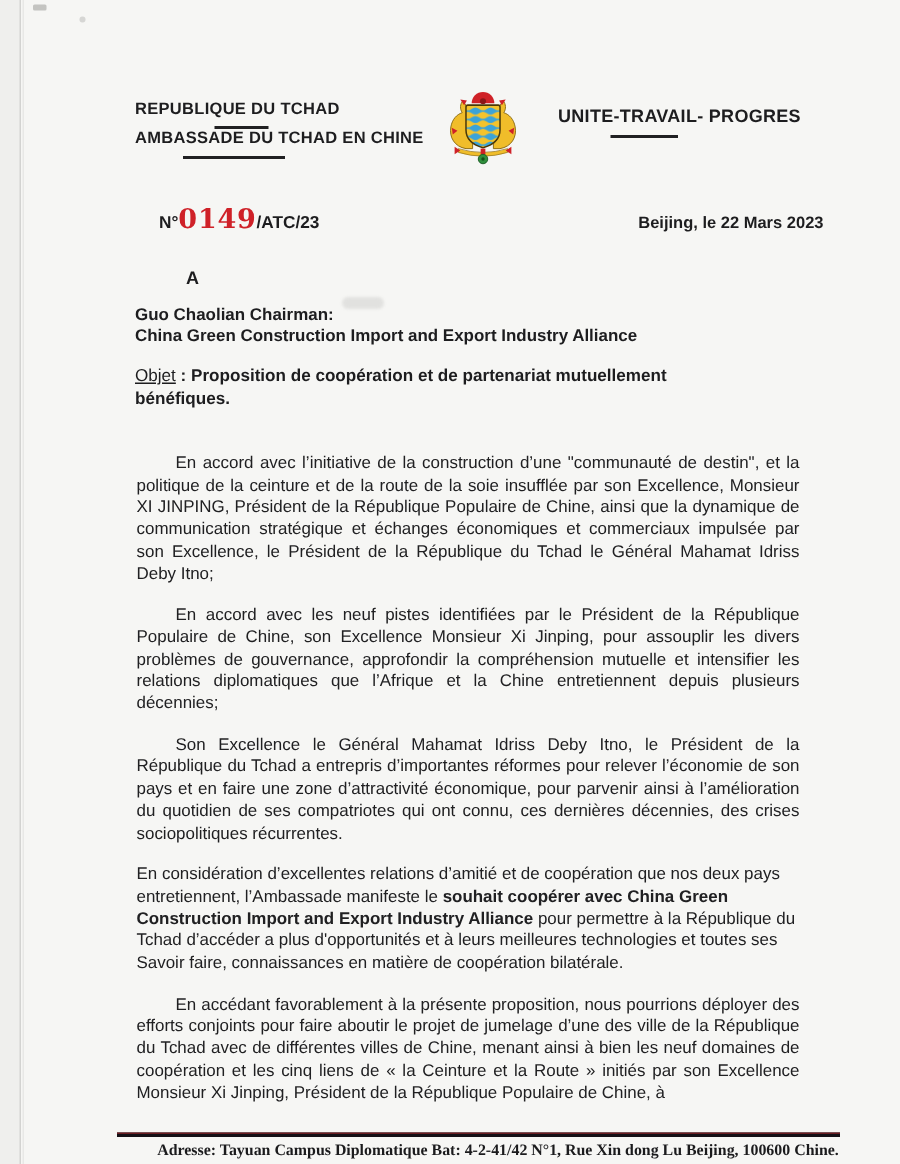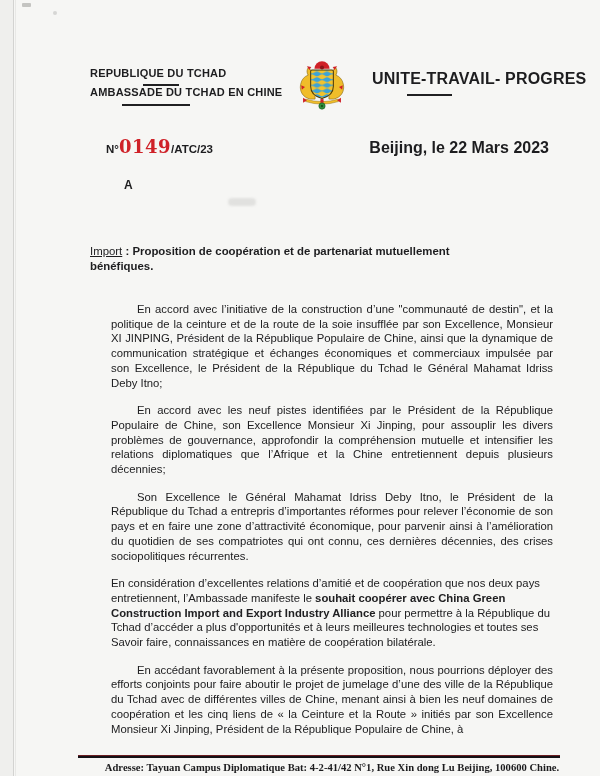--- a/index.html
+++ b/index.html
@@ -18,40 +18,40 @@
   .hdr-left .l1{font-weight:bold;font-size:11px;letter-spacing:.2px;}
   .rule{height:2px;background:#202022;}
   .r1{width:36px;margin:5px 0 0 53px;}
   .hdr-left .l2{font-weight:bold;font-size:11px;letter-spacing:.2px;margin-top:0;}
   .r2{width:68px;margin:6px 0 0 32px;}
 
   .emblem{position:absolute;left:284px;top:60px;width:76px;height:58px;}
   .emblem svg{width:100%;height:100%;}
 
   .hdr-right{position:absolute;left:372px;top:70px;color:#1d1d1f;}
-  .hdr-right .motto{font-weight:bold;font-size:16px;letter-spacing:.2px;}
+  .hdr-right .motto{font-weight:bold;font-size:12px;letter-spacing:.2px;}
   .r3{width:45px;margin:6px 0 0 35px;}
 
   .ref-row{position:absolute;left:90px;top:136px;width:443px;display:flex;
            justify-content:space-between;align-items:baseline;color:#1d1d1f;margin-left:16px;}
   .ref{font-weight:bold;font-size:11.5px;white-space:nowrap;}
   .ref .num{font-family:"DejaVu Serif",serif;font-size:18px;font-weight:600;letter-spacing:.5px;}
-  .date{font-weight:bold;font-size:16px;}
+  .date{font-weight:bold;font-size:11px;}
 
   .salutation{position:absolute;left:124px;top:178px;font-weight:bold;font-size:12px;color:#1d1d1f;}
   .recipient{position:absolute;left:90px;top:203px;color:#1d1d1f;}
   .recipient .name,.recipient .org{font-weight:bold;font-size:11.3px;line-height:14px;}
 
   .subject{position:absolute;left:90px;top:244px;width:414px;font-size:11.4px;
            line-height:15px;color:#1d1d1f;}
   .subject .b{font-weight:bold;}
   .subject .u{text-decoration:underline;}
 
   .letter-body{position:absolute;left:91px;top:302px;width:442px;color:#202022;
-               font-size:11.3px;line-height:14.7px;margin-left:20px;}
+               font-size:11.3px;line-height:14.7px;}
   .letter-body p{margin:0 0 13px 0;}
   .letter-body p.justify{text-align:justify;}
   .letter-body p.indent{text-indent:26px;}
   .letter-body .b{font-weight:bold;}
 
   .footer-rule{position:absolute;left:78px;top:755px;width:482px;height:3px;
                background:#141016;border-top:1px solid #6b1d22;box-sizing:border-box;}
   .address{position:absolute;left:0;top:762px;width:600px;text-align:center;
            font-family:"Liberation Serif",serif;font-weight:bold;font-size:10.6px;color:#1b1b1d;padding-left:32px;}
 </style>
@@ -108,22 +108,26 @@
     <div class="rule r3"></div>
   </div>
 
   <div class="ref-row">
     <div class="ref"><span>N°</span><span class="num" style="color: rgb(207, 33, 40);">0149</span><span>/ATC/23</span></div>
     <div class="date">Beijing, le 22 Mars 2023</div>
   </div>
 
   <div class="salutation">A</div>
 
+  <div class="recipient">
+    <div class="name">Guo Chaolian Chairman:</div>
+    <div class="org">China Green Construction Import and Export Industry Alliance</div>
+  </div>
 
-  <div class="subject"><span class="u">Import</span><span class="b"> : </span><span class="b">Proposition de coopération et de partenariat mutuellement bénéfiques.</span></div>
+  <div class="subject"><span class="u">Objet</span><span class="b"> : </span><span class="b">Proposition de coopération et de partenariat mutuellement bénéfiques.</span></div>
 
   <div class="letter-body">
       <p class="indent justify"><span>En accord avec l’initiative de la construction d’une "communauté de destin", et la politique de la ceinture et de la route de la soie insufflée par son Excellence, Monsieur XI JINPING, Président de la République Populaire de Chine, ainsi que la dynamique de communication stratégique et échanges économiques et commerciaux impulsée par son Excellence, le Président de la République du Tchad le Général Mahamat Idriss Deby Itno;</span></p>
       <p class="indent justify"><span>En accord avec les neuf pistes identifiées par le Président de la République Populaire de Chine, son Excellence Monsieur Xi Jinping, pour assouplir les divers problèmes de gouvernance, approfondir la compréhension mutuelle et intensifier les relations diplomatiques que l’Afrique et la Chine entretiennent depuis plusieurs décennies;</span></p>
       <p class="indent justify"><span>Son Excellence le Général Mahamat Idriss Deby Itno, le Président de la République du Tchad a entrepris d’importantes réformes pour relever l’économie de son pays et en faire une zone d’attractivité économique, pour parvenir ainsi à l’amélioration du quotidien de ses compatriotes qui ont connu, ces dernières décennies, des crises sociopolitiques récurrentes.</span></p>
       <p class=""><span>En considération d’excellentes relations d’amitié et de coopération que nos deux pays entretiennent, l’Ambassade manifeste le </span><span class="b">souhait coopérer avec  China Green Construction Import and Export Industry Alliance</span><span> pour permettre à la République du Tchad d’accéder a plus d'opportunités et à leurs meilleures technologies et toutes ses Savoir faire, connaissances en matière de coopération bilatérale.</span></p>
       <p class="indent justify"><span>En accédant favorablement à la présente proposition, nous pourrions déployer des efforts conjoints pour faire aboutir le projet de jumelage d’une des ville de la République du Tchad avec de différentes villes de Chine, menant ainsi à bien les neuf domaines de coopération et les cinq liens de « la Ceinture et la Route » initiés par son Excellence Monsieur Xi Jinping, Président de la République Populaire de Chine, à</span></p>
     </div>
 
   <div class="footer-rule"></div>

